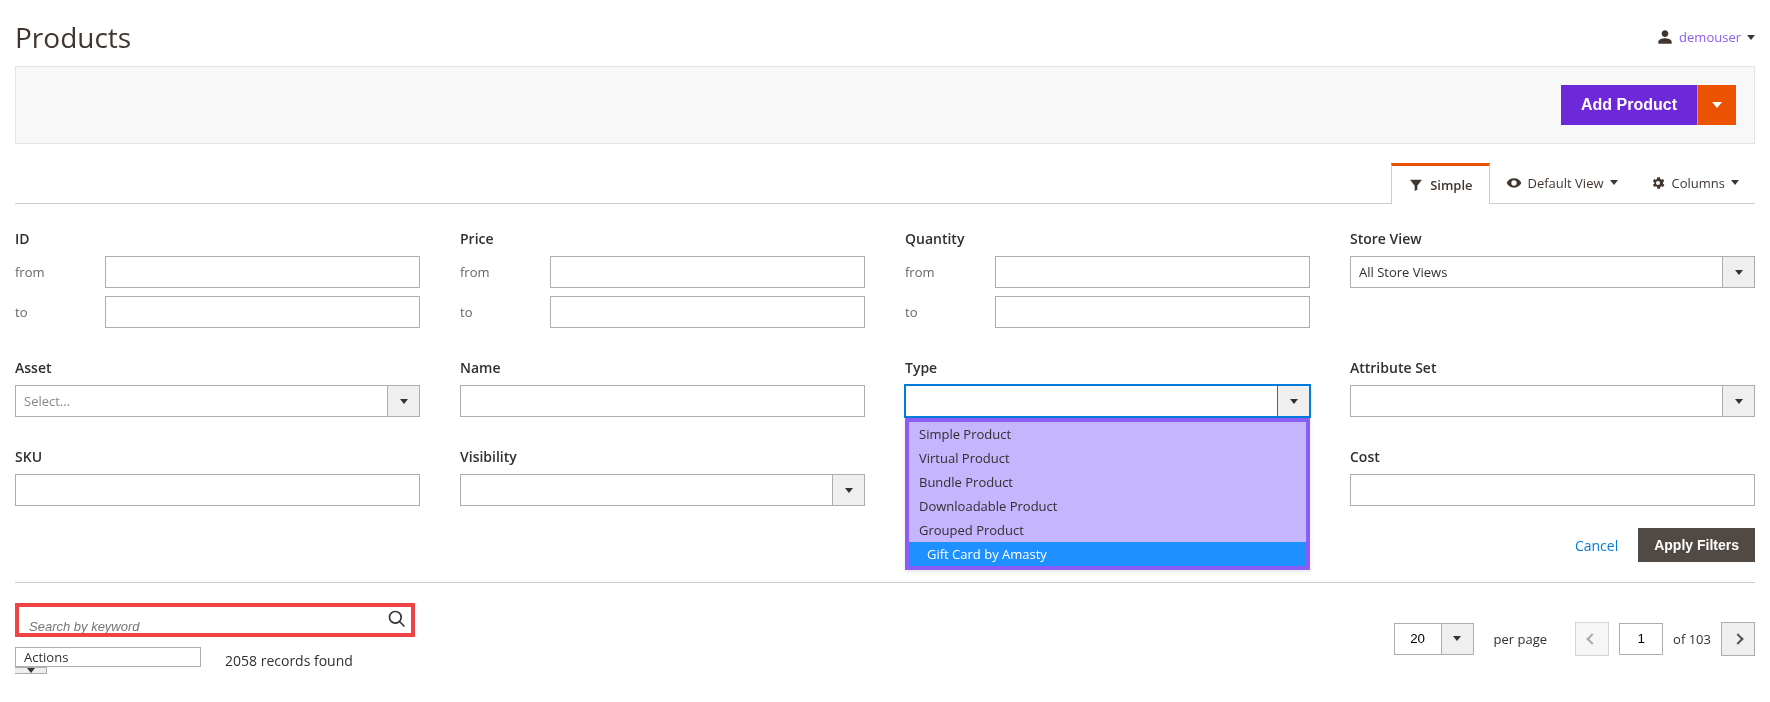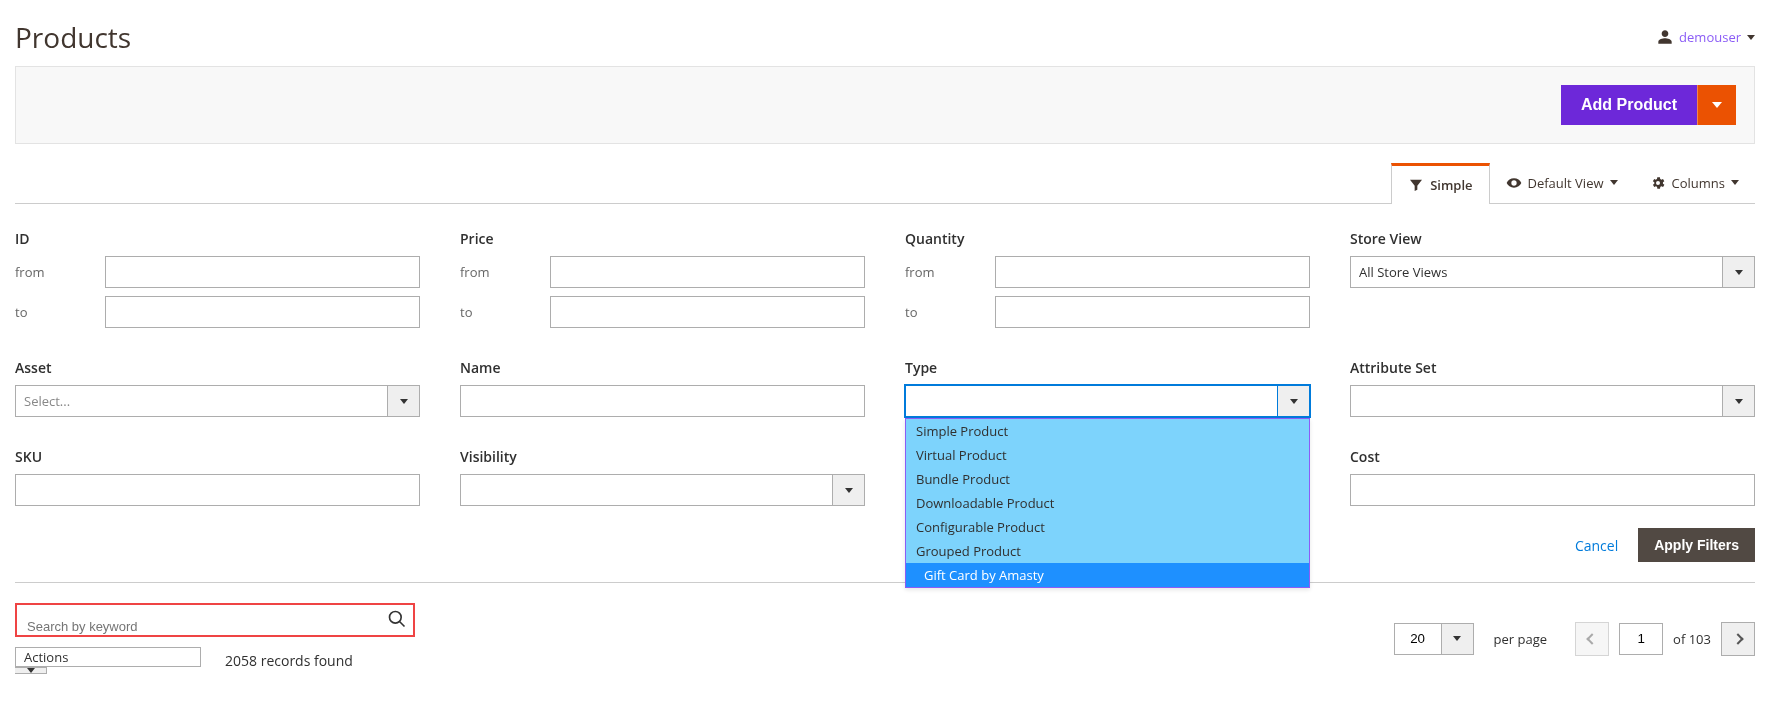--- a/index.html
+++ b/index.html
@@ -29,32 +29,32 @@
   .range-row { display: flex; align-items: center; gap: 10px; }
   .range-label { width: 80px; color: #666; font-size: 13px; }
   input[type="text"].field { flex: 1; border: 1px solid #adadad; height: 32px; padding: 0 8px; font-size: 13px; }
   .select-wrap { position: relative; display: flex; }
   .select-field { flex: 1; border: 1px solid #adadad; height: 32px; padding: 0 8px; font-size: 13px; display: flex; align-items: center; color: #303030; background: #fff; }
   .select-field.placeholder { color: #888; }
   .select-btn { width: 32px; border: 1px solid #adadad; border-left: none; background: #efefef; display: flex; align-items: center; justify-content: center; cursor: pointer; }
   .select-btn .caret { border-top-color: #333; }
   .select-wrap.focused .select-field, .select-wrap.focused .select-btn { border-color: #007bdb; box-shadow: 0 0 0 1px #007bdb; }
 
-  .dropdown { position: absolute; top: 33px; left: 0; right: 0; background: #7dd3fc; border: 1px solid #8b5cf6; z-index: 100; box-shadow: 0 2px 4px rgba(0,0,0,0.1); }
+  .dropdown { position: absolute; top: 33px; left: 0; right: 0; background: #c4b5fd; border: 4px solid #8b5cf6; z-index: 100; box-shadow: 0 2px 4px rgba(0,0,0,0.1); }
   .dropdown-item { padding: 3px 10px; font-size: 13px; color: #303030; cursor: pointer; }
   .dropdown-item.highlighted { background: #1e90ff; color: #fff; padding-left: 18px; }
 
   .filter-actions { display: flex; justify-content: flex-end; gap: 20px; align-items: center; margin-top: 22px; padding-bottom: 20px; border-bottom: 1px solid #ccc; }
   .link-cancel { color: #007bdb; cursor: pointer; font-size: 14px; }
   .btn-apply { background: #514943; color: #fff; border: none; padding: 9px 16px; font-size: 14px; font-weight: 600; cursor: pointer; }
 
   .bottom-bar { display: flex; justify-content: space-between; align-items: center; margin-top: 16px; }
   .bottom-left { display: flex; align-items: center; gap: 24px; }
   .search-wrap { position: relative; width: 400px; }
-  .search-input { width: 100%; border: 2px solid #ef4444; height: 34px; padding: 12px 36px 0 10px; font-size: 13px; color: #666; }
+  .search-input { width: 100%; border: 4px solid #ef4444; height: 34px; padding: 12px 36px 0 10px; font-size: 13px; font-style: italic; color: #666; }
   .search-icon-btn { position: absolute; right: 6px; top: 6px; width: 22px; height: 22px; cursor: pointer; }
   .actions-select { width: 186px; flex-direction: column; }
   .records-text { color: #303030; font-size: 14px; }
 
   .bottom-right { display: flex; align-items: center; gap: 10px; }
   .pagesize-wrap { display: flex; }
   .pagesize-input { width: 48px; border: 1px solid #adadad; height: 32px; text-align: center; }
   .per-page-label { color: #303030; margin: 0 18px 0 10px; }
   .pager-btn { width: 34px; height: 34px; border: 1px solid #adadad; background: #efefef; display: flex; align-items: center; justify-content: center; cursor: pointer; }
   .pager-btn.disabled { opacity: 0.5; cursor: default; }
@@ -176,21 +176,20 @@
         <div class="select-wrap focused">
           <div class="select-field"></div>
           <div class="select-btn">
               <span class="caret"></span>
             </div>
           <div class="dropdown">
             <div class="dropdown-item">Simple Product</div>
             <div class="dropdown-item">Virtual Product</div>
             <div class="dropdown-item">Bundle Product</div>
             <div class="dropdown-item">Downloadable Product</div>
-            <div class="dropdown-item">Configurable Product</div>
             <div class="dropdown-item">Grouped Product</div>
             <div class="dropdown-item highlighted">Gift Card by Amasty</div>
           </div>
         </div>
       </div>
       <div class="filter-group">
         <div class="filter-label">Attribute Set</div>
         <div class="select-wrap">
           <div class="select-field"></div>
           <div class="select-btn">

